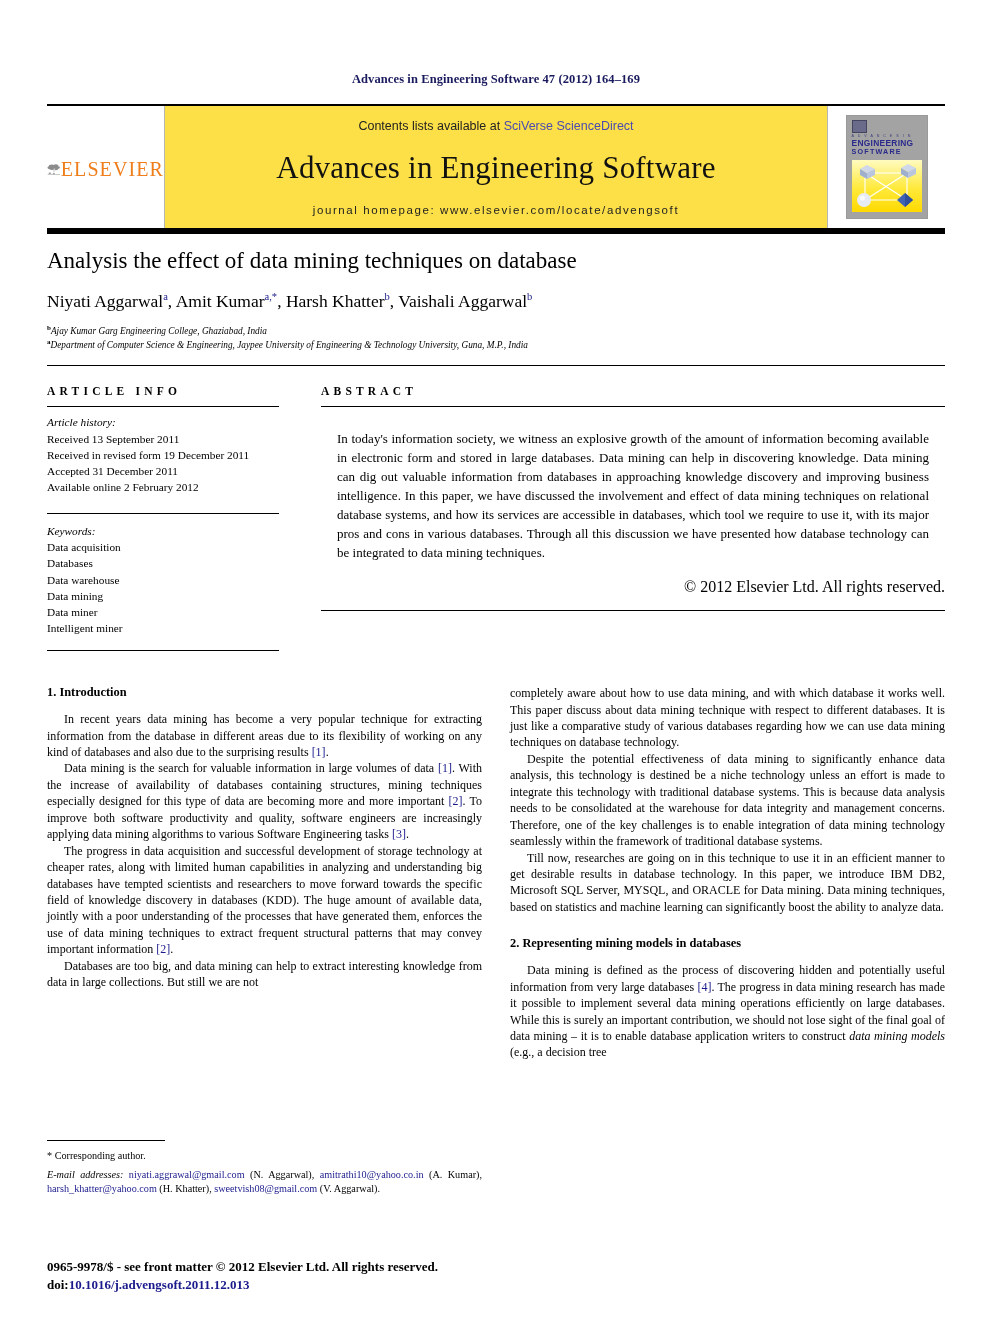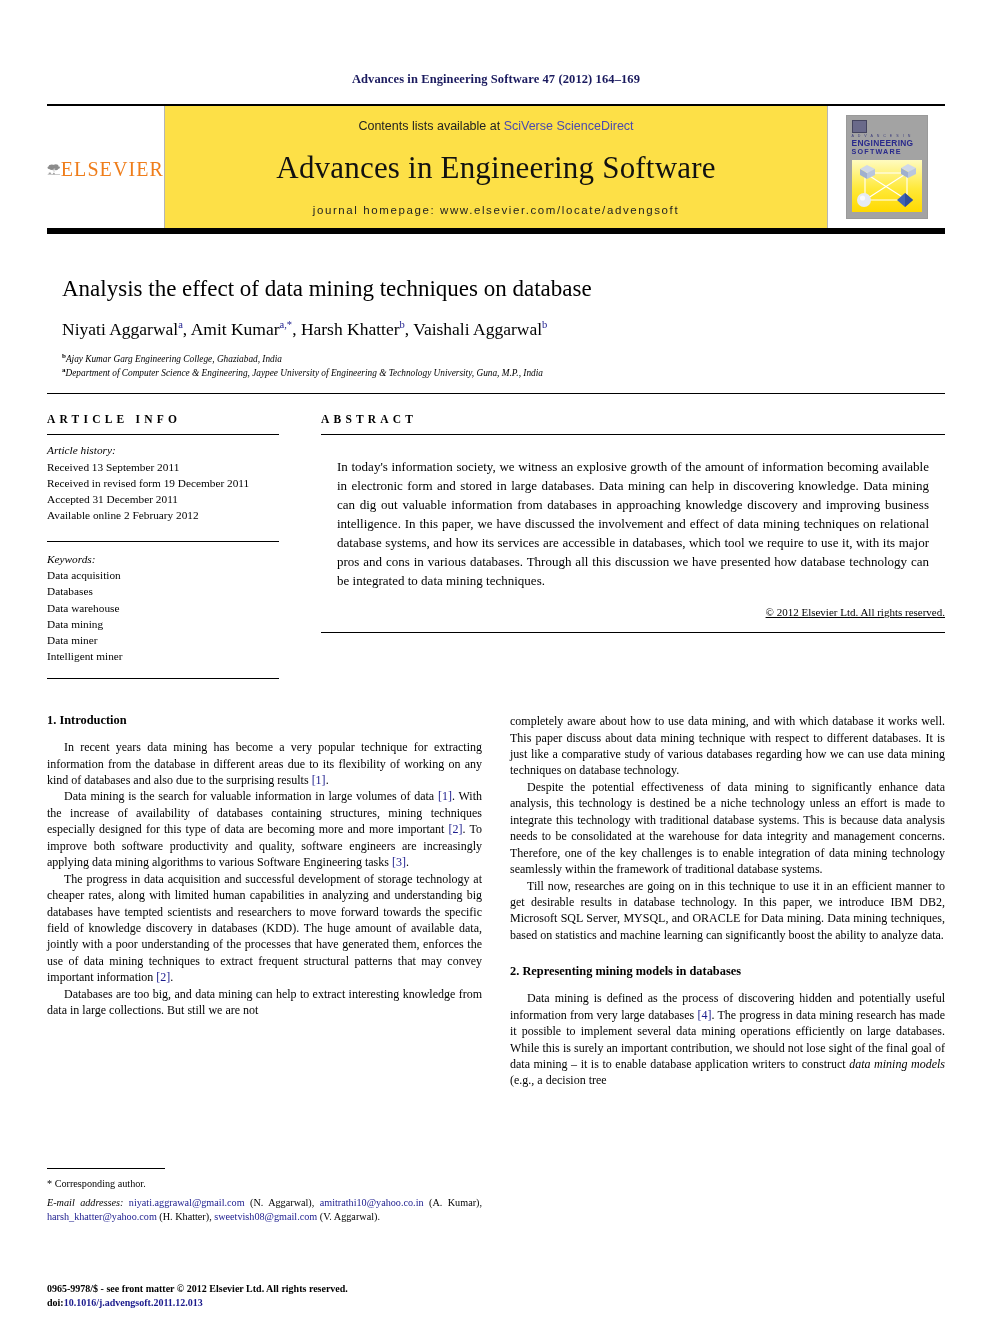--- a/index.html
+++ b/index.html
@@ -140,21 +140,21 @@
   }
   .cover-art { width: 100%; height: 52px; display:block; }
 
   .thick-rule {
     height: 6px;
     background: #000;
     margin-top: 0;
   }
 
   
-  .title-block { padding-top: 41px; margin-left: 15px; }
+  .title-block { padding-top: 13px; }
   .paper-title {
     font-family: "Liberation Serif", serif;
     font-size: 23px;
     line-height: 1.2;
     color: #000;
     margin: 0 0 16px 0;
     font-weight: normal;
   }
   .authors {
     font-family: "Liberation Serif", serif;
@@ -199,24 +199,23 @@
 
   .abstract-text {
     font-family: "Liberation Serif", serif;
     font-size: 13px;
     line-height: 1.45;
     text-align: justify;
     margin: 16px;
   }
   .copyright {
     font-family: "Liberation Serif", serif;
-    font-size: 11px;
+    font-size: 16px;
     text-align: right;
     margin-top: 9px;
-    text-decoration: underline;
   }
   .abstract-bottom-rule { border-bottom: 1px solid #000; margin-top: 14px; }
 
   
   .body-cols {
     display: flex;
     gap: 28px;
     margin-top: 34px;
   }
   .bcol { width: 435px; flex: 0 0 435px; position: relative; }
@@ -258,24 +257,24 @@
     line-height: 1.38;
     margin: 0 0 5px 0;
     text-align: justify;
   }
   .footnote .mail { color: #1a1a8c; }
   .footnote .lbl { font-style: italic; }
 
   .page-footer {
     position: absolute;
     left: 47px;
-    bottom: 14px;
+    bottom: 30px;
     width: 435px;
     font-family: "Liberation Serif", serif;
-    font-size: 10px;
+    font-size: 13px;
     line-height: 1.34;
     font-weight: bold;
   }
   .page-footer .doi-link { color: #1a1a8c; font-weight: bold; }
 </style>
 </head>
 <body>
 
 <div class="page">
 

